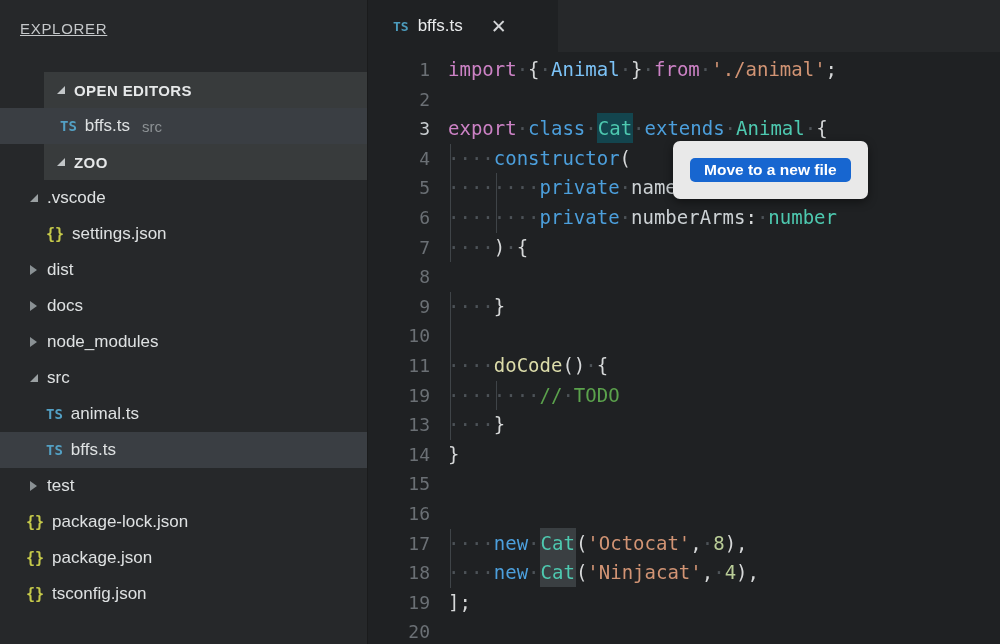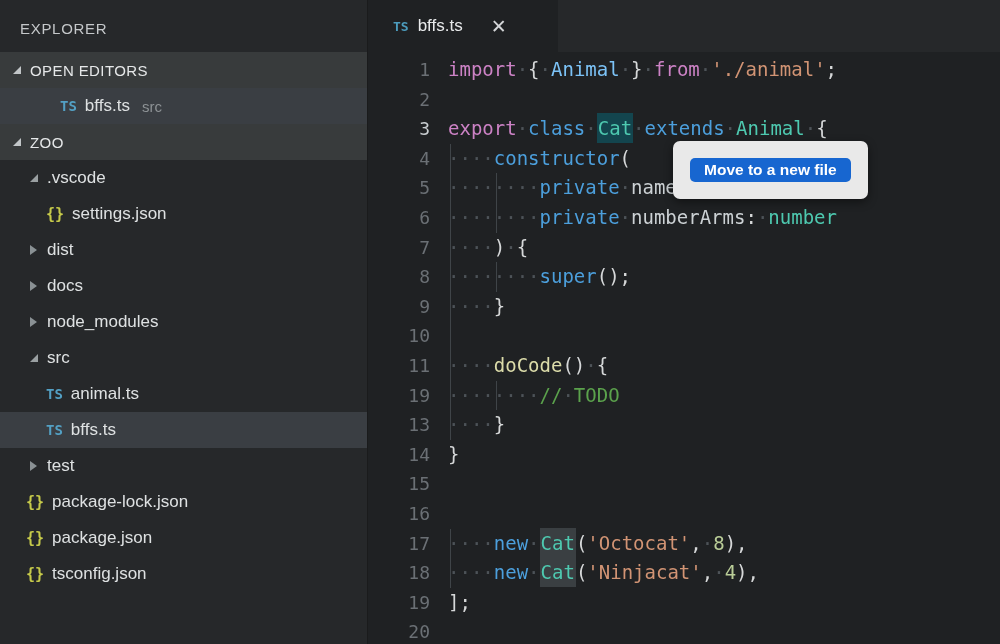--- a/index.html
+++ b/index.html
@@ -3,25 +3,25 @@
 <meta charset="utf-8">
 <style>
   * { margin:0; padding:0; box-sizing:border-box; }
   html,body { width:1000px; height:644px; overflow:hidden; background:#1f2123;
               font-family:"Liberation Sans", sans-serif; }
   .app { position:relative; width:1000px; height:644px; }
 
   
   .sidebar { position:absolute; left:0; top:0; width:368px; height:644px;
              background:#26282a; color:#dee1e2; border-right:1px solid #1a1b1c; }
-  .sb-title { height:52px; padding:20px 0 0 20px; font-size:15px; color:#c5c8ca;
-              letter-spacing:0.7px; }
+  .sb-title { height:72px; padding:20px 0 0 20px; font-size:15px; color:#c5c8ca;
+              letter-spacing:0.7px;text-decoration:underline; }
   .sb-header { height:36px; display:flex; align-items:center; background:#383b3c;
-               font-weight:normal; font-size:15px; color:#e6e8e9; letter-spacing:0.4px;
-               cursor:pointer; }
+               font-weight:bold; font-size:15px; color:#e6e8e9; letter-spacing:0.4px;
+               cursor:pointer;margin-left:44px; }
   .row { height:36px; display:flex; align-items:center; font-size:17px; position:relative;
          cursor:pointer; }
   .row.selected { background:#3a3e43; }
   .tw-exp { width:0; height:0; border-left:8px solid transparent;
             border-bottom:8px solid #9aa0a2; margin-right:9px; }
   .sb-header .tw-exp { border-bottom-color:#c2c6c8; margin-left:13px; }
   .tw-col { width:0; height:0; border-left:7px solid #8a9194;
             border-top:5px solid transparent; border-bottom:5px solid transparent;
             margin-right:10px; }
   .ficon { font-family:"DejaVu Sans Mono", monospace; font-weight:bold; margin-right:8px; }
@@ -171,21 +171,21 @@
     </div>
 
     <div class="code" id="code">
         <div class="cline"><span class="lnum">1</span><span class="ltext"><span class="tk-kwp">import</span><span class="tk-ws">·</span><span class="tk-pun">{</span><span class="tk-ws">·</span><span class="tk-vab">Animal</span><span class="tk-ws">·</span><span class="tk-pun">}</span><span class="tk-ws">·</span><span class="tk-kwp">from</span><span class="tk-ws">·</span><span class="tk-str">'./animal'</span><span class="tk-pun">;</span></span></div>
         <div class="cline"><span class="lnum">2</span><span class="ltext"></span></div>
         <div class="cline"><span class="lnum active">3</span><span class="ltext"><span class="tk-kwp">export</span><span class="tk-ws">·</span><span class="tk-kwb">class</span><span class="tk-ws">·</span><span class="tk-typw">Cat</span><span class="tk-ws">·</span><span class="tk-kwb">extends</span><span class="tk-ws">·</span><span class="tk-typ">Animal</span><span class="tk-ws">·</span><span class="tk-pun">{</span></span></div>
         <div class="cline"><span class="lnum">4</span><span class="ltext"><i class="guide" style="left: 2px;"></i><span class="tk-ws">····</span><span class="tk-kwb">constructor</span><span class="tk-pun">(</span></span></div>
         <div class="cline"><span class="lnum">5</span><span class="ltext"><i class="guide" style="left: 2px;"></i><i class="guide" style="left: 47.76px;"></i><span class="tk-ws">········</span><span class="tk-kwb">private</span><span class="tk-ws">·</span><span class="tk-txt">name</span><span class="tk-pun">:</span><span class="tk-ws">·</span><span class="tk-typ">string</span><span class="tk-pun">,</span></span></div>
         <div class="cline"><span class="lnum">6</span><span class="ltext"><i class="guide" style="left: 2px;"></i><i class="guide" style="left: 47.76px;"></i><span class="tk-ws">········</span><span class="tk-kwb">private</span><span class="tk-ws">·</span><span class="tk-txt">numberArms</span><span class="tk-pun">:</span><span class="tk-ws">·</span><span class="tk-typ">number</span></span></div>
         <div class="cline"><span class="lnum">7</span><span class="ltext"><i class="guide" style="left: 2px;"></i><span class="tk-ws">····</span><span class="tk-pun">)</span><span class="tk-ws">·</span><span class="tk-pun">{</span></span></div>
-        <div class="cline"><span class="lnum">8</span><span class="ltext"><i class="guide" style="left: 2px;"></i><i class="guide" style="left: 47.76px;"></i><span class="tk-ws">········</span><span class="tk-kwb">super</span><span class="tk-pun">();</span></span></div>
+        <div class="cline"><span class="lnum">8</span></div>
         <div class="cline"><span class="lnum">9</span><span class="ltext"><i class="guide" style="left: 2px;"></i><span class="tk-ws">····</span><span class="tk-pun">}</span></span></div>
         <div class="cline"><span class="lnum">10</span><span class="ltext"><i class="guide" style="left: 2px;"></i></span></div>
         <div class="cline"><span class="lnum">11</span><span class="ltext"><i class="guide" style="left: 2px;"></i><span class="tk-ws">····</span><span class="tk-fn">doCode</span><span class="tk-pun">()</span><span class="tk-ws">·</span><span class="tk-pun">{</span></span></div>
         <div class="cline"><span class="lnum">19</span><span class="ltext"><i class="guide" style="left: 2px;"></i><i class="guide" style="left: 47.76px;"></i><span class="tk-ws">········</span><span class="tk-cmt">//</span><span class="tk-ws">·</span><span class="tk-cmt">TODO</span></span></div>
         <div class="cline"><span class="lnum">13</span><span class="ltext"><i class="guide" style="left: 2px;"></i><span class="tk-ws">····</span><span class="tk-pun">}</span></span></div>
         <div class="cline"><span class="lnum">14</span><span class="ltext"><span class="tk-pun">}</span></span></div>
         <div class="cline"><span class="lnum">15</span><span class="ltext"></span></div>
         <div class="cline"><span class="lnum">16</span></div>
         <div class="cline"><span class="lnum">17</span><span class="ltext"><i class="guide" style="left: 2px;"></i><span class="tk-ws">····</span><span class="tk-kwb">new</span><span class="tk-ws">·</span><span class="tk-typg">Cat</span><span class="tk-pun">(</span><span class="tk-str">'Octocat'</span><span class="tk-pun">,</span><span class="tk-ws">·</span><span class="tk-num">8</span><span class="tk-pun">),</span></span></div>
         <div class="cline"><span class="lnum">18</span><span class="ltext"><i class="guide" style="left: 2px;"></i><span class="tk-ws">····</span><span class="tk-kwb">new</span><span class="tk-ws">·</span><span class="tk-typg">Cat</span><span class="tk-pun">(</span><span class="tk-str">'Ninjacat'</span><span class="tk-pun">,</span><span class="tk-ws">·</span><span class="tk-num">4</span><span class="tk-pun">),</span></span></div>

